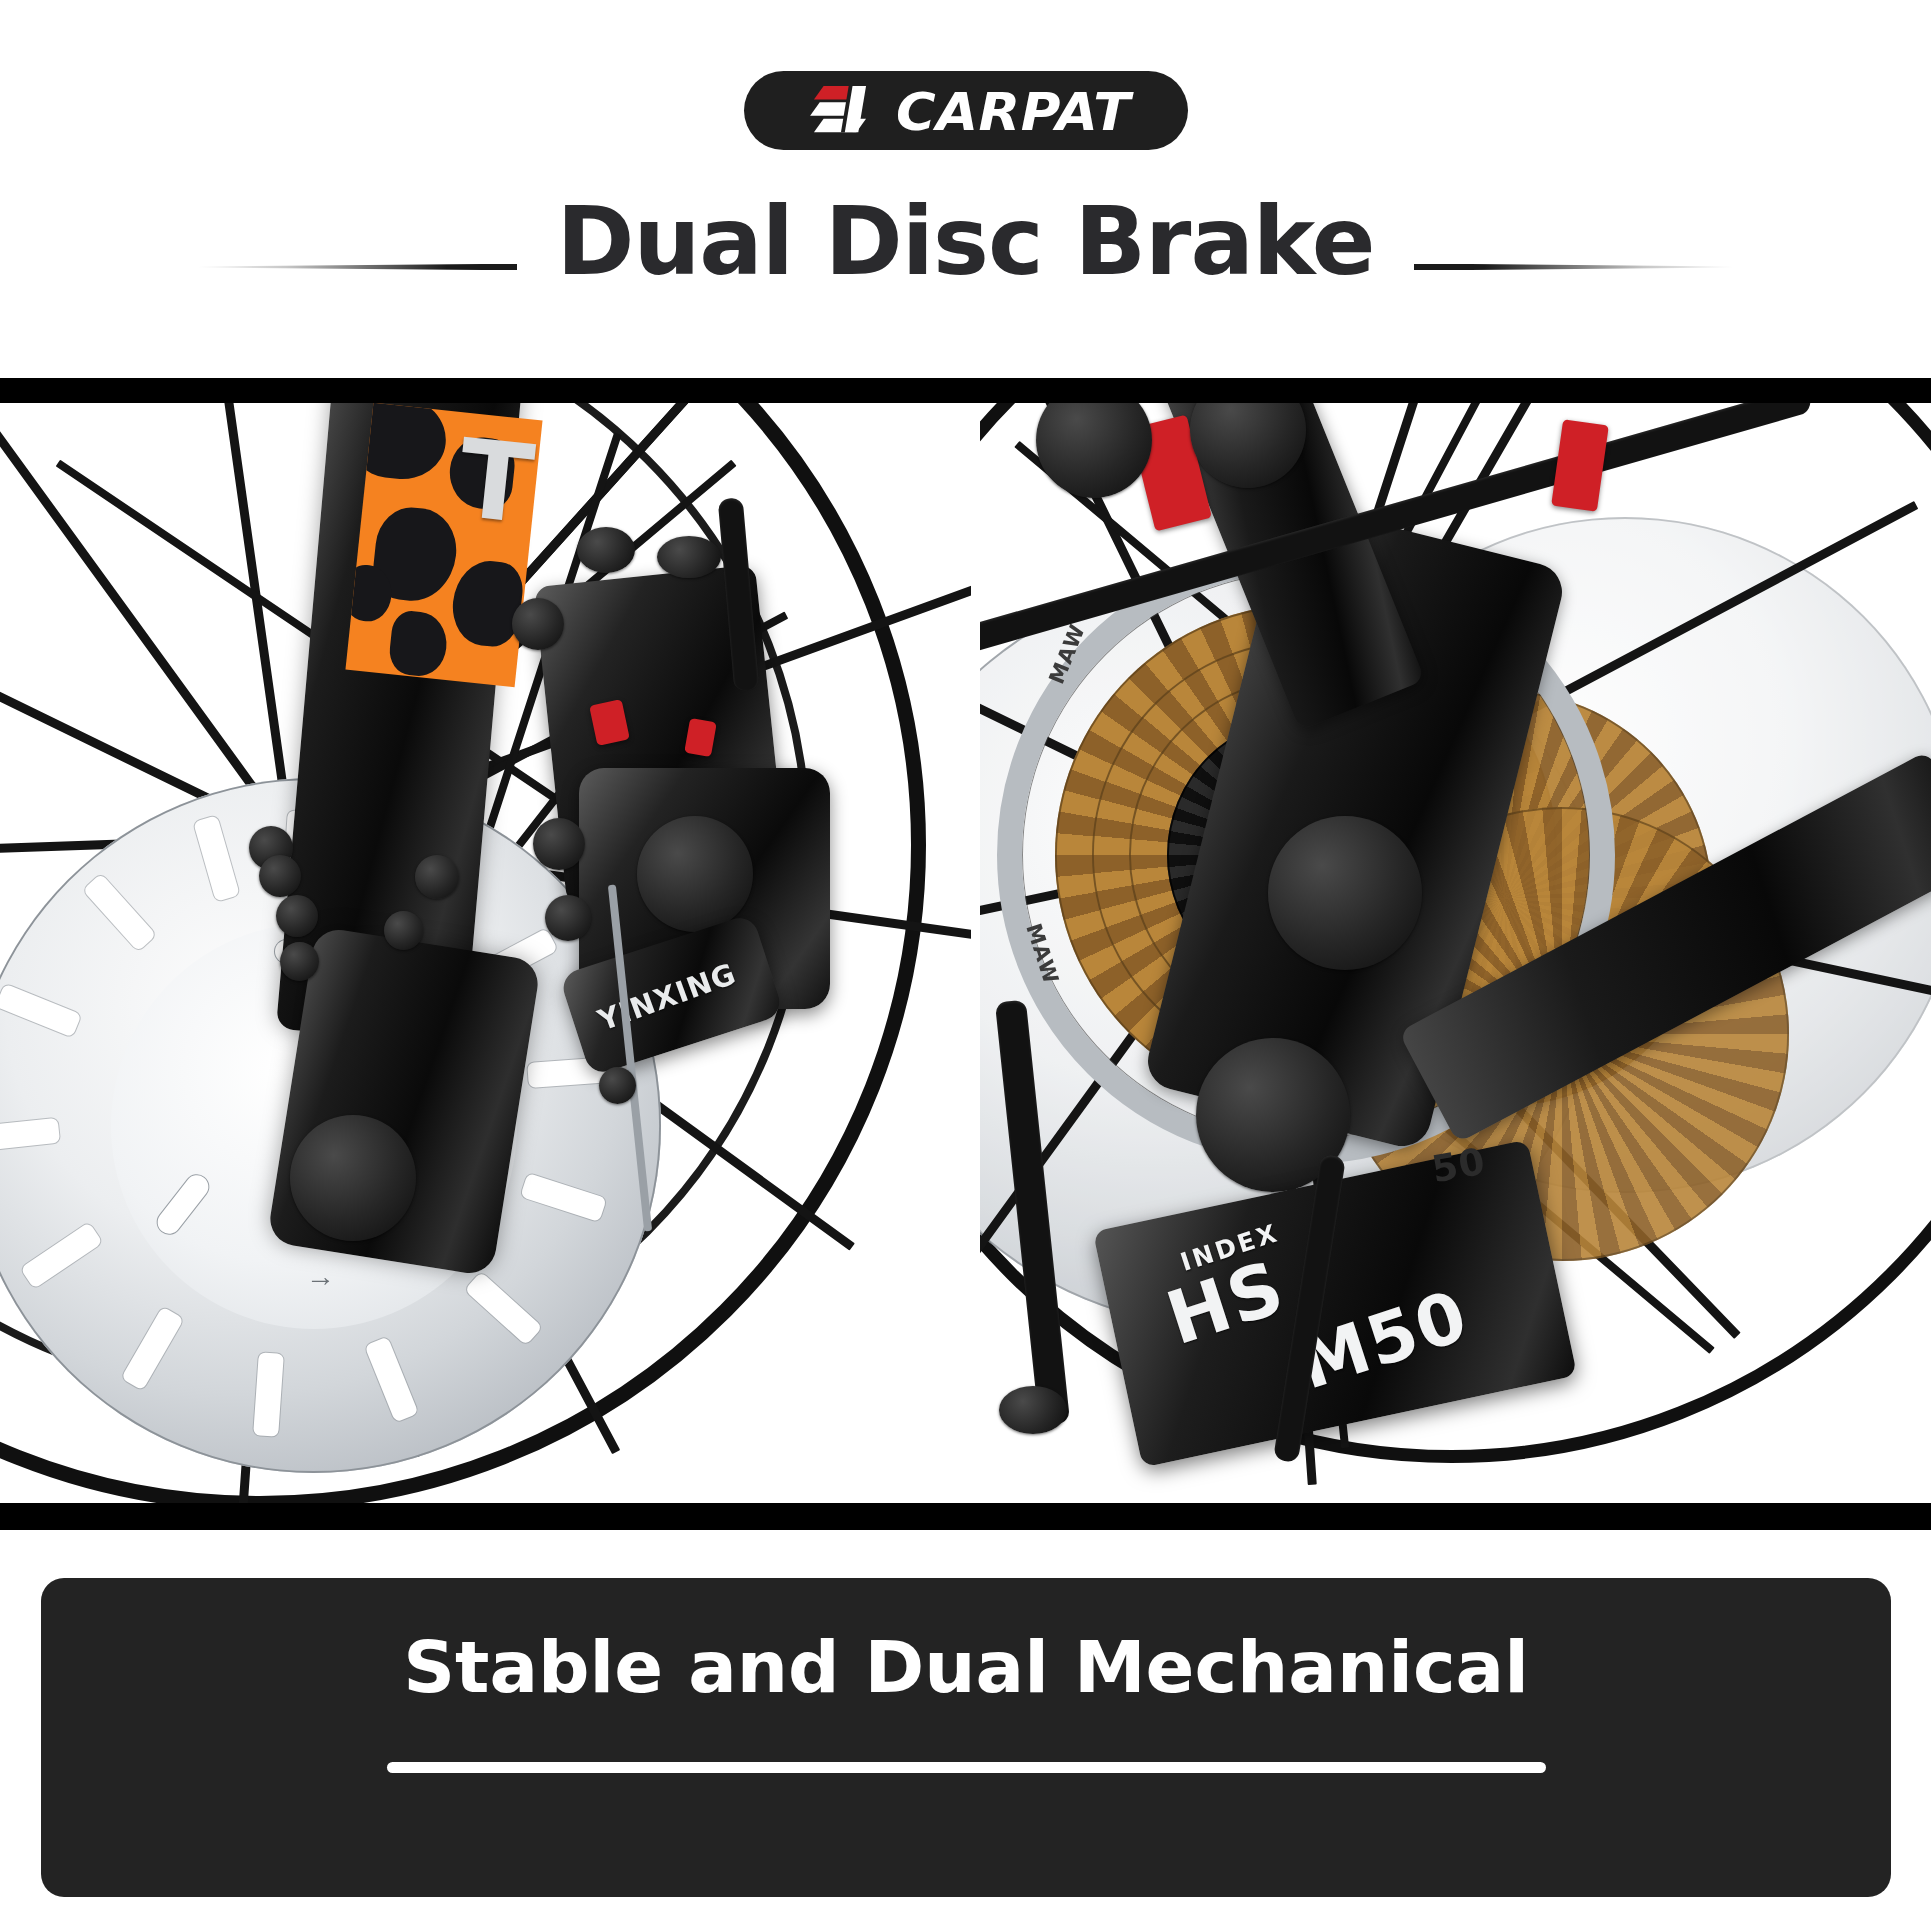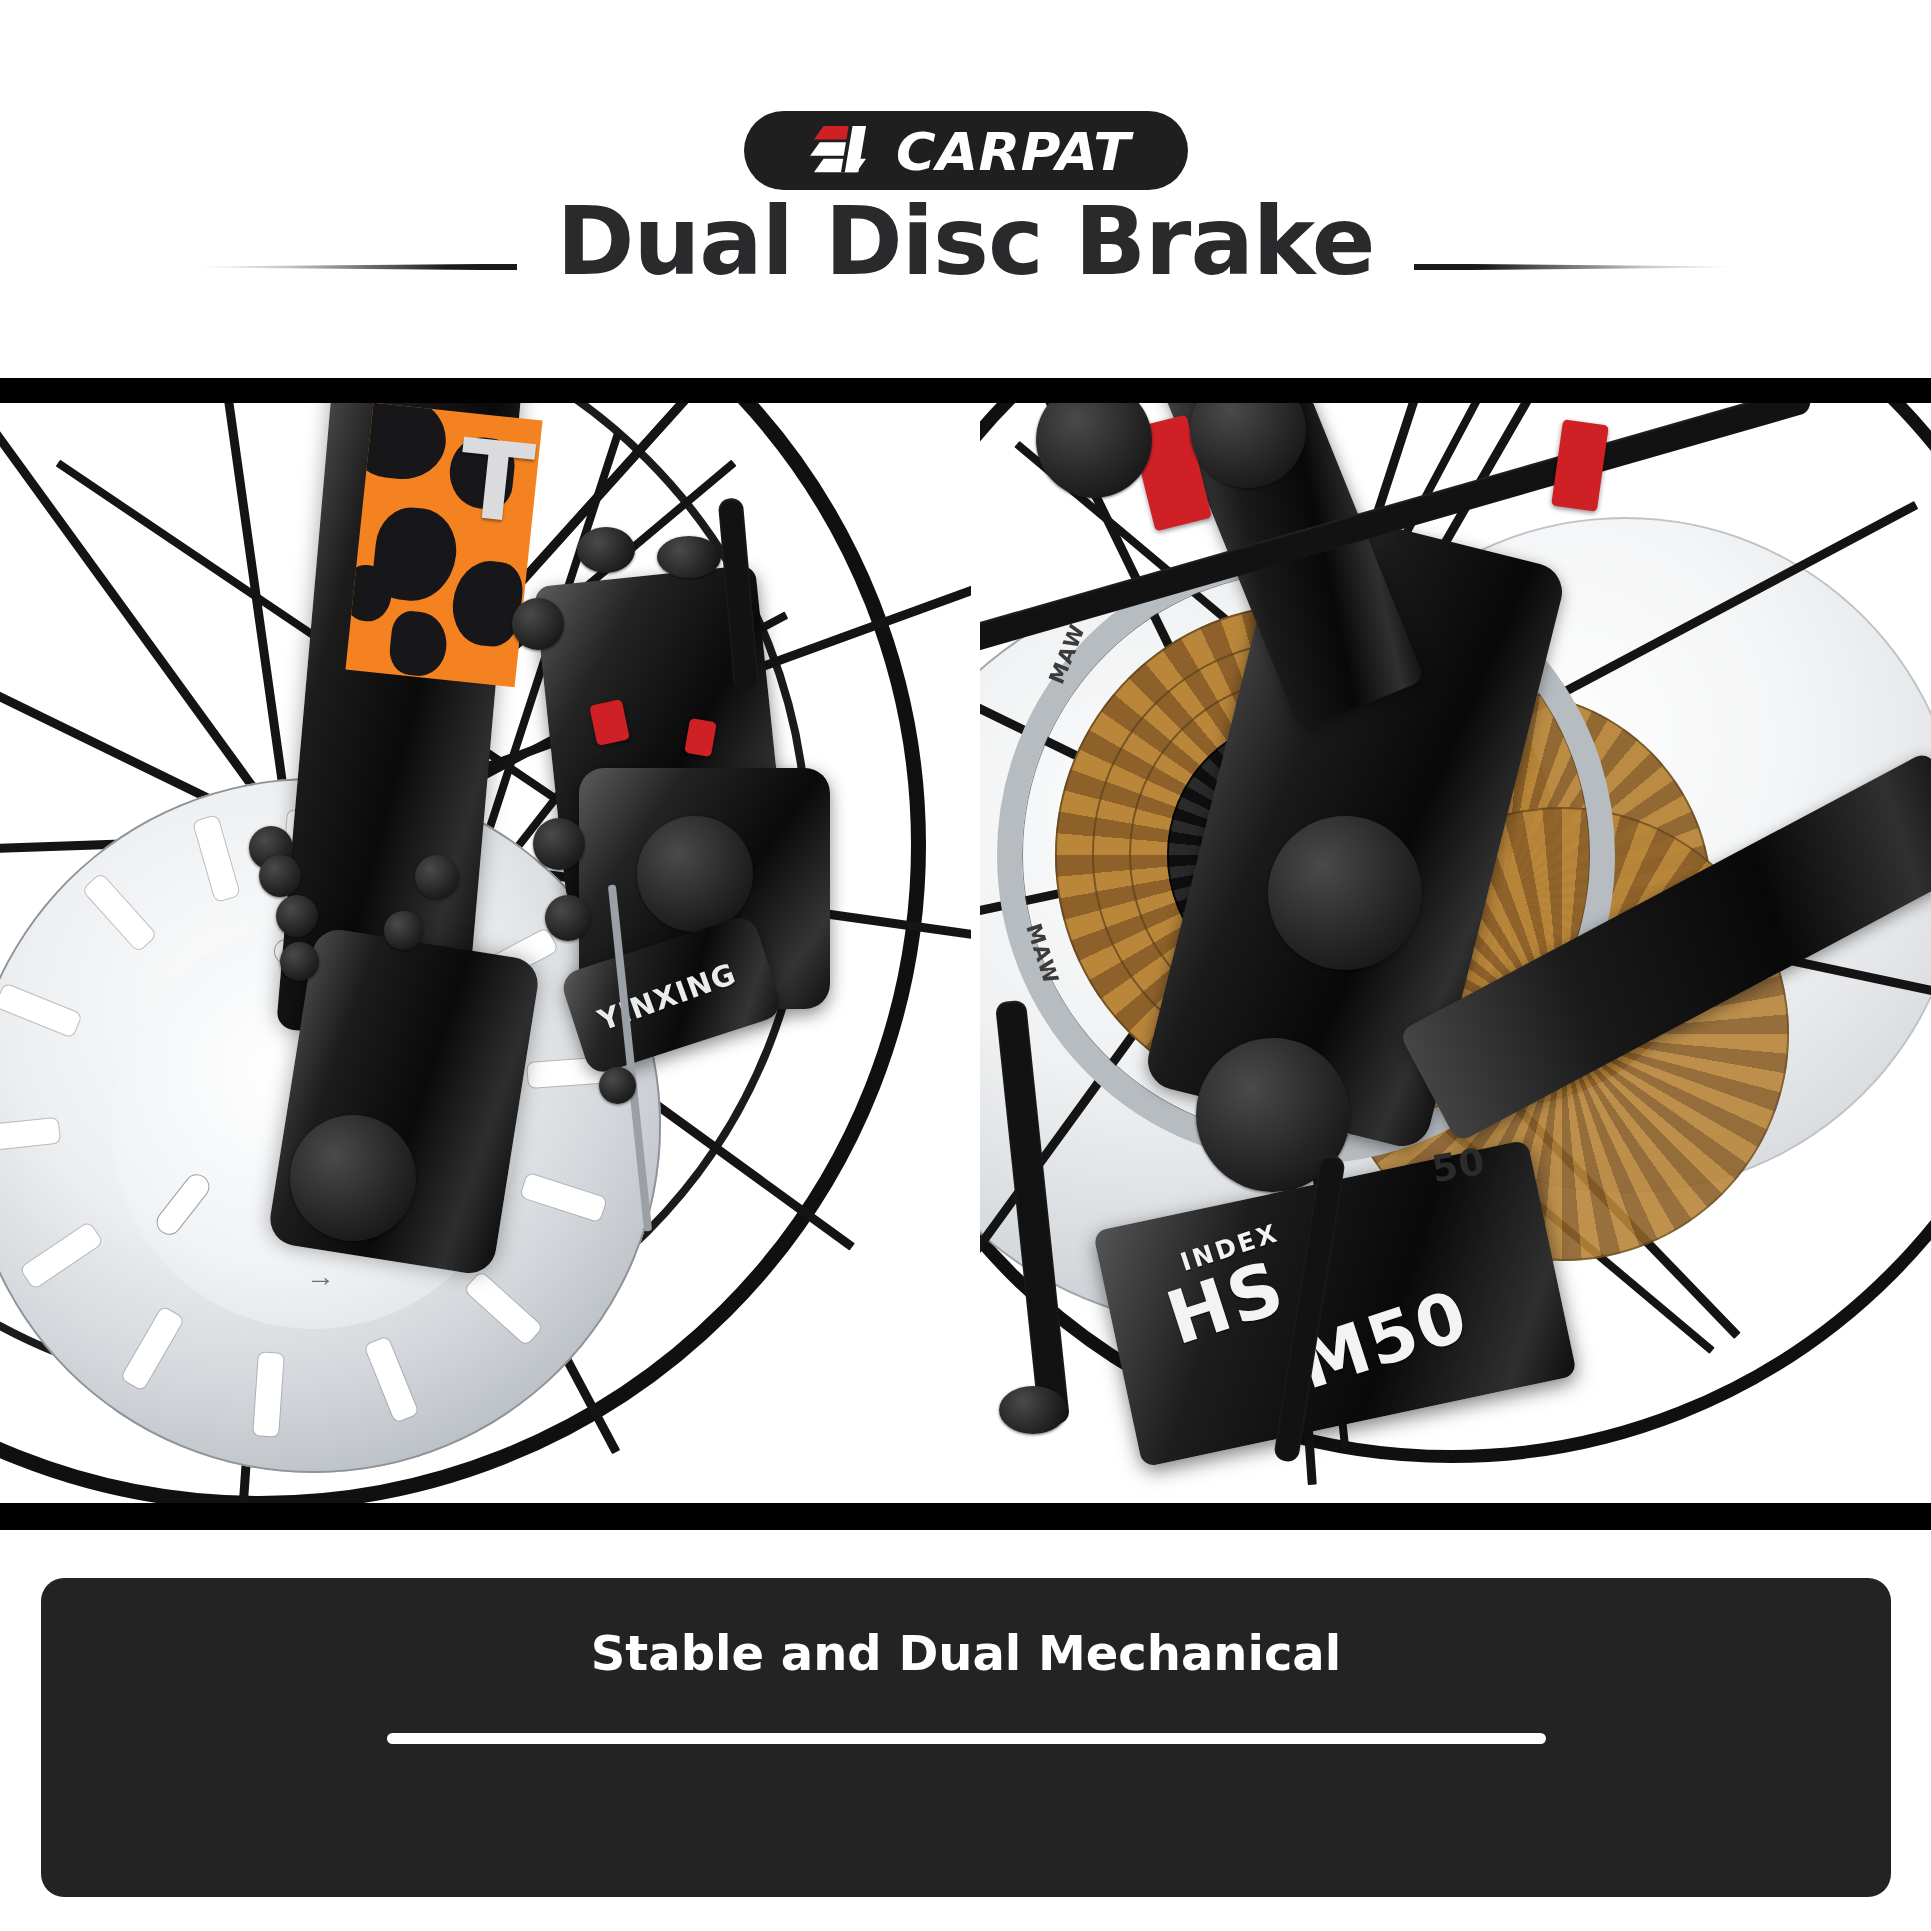--- a/index.html
+++ b/index.html
@@ -19,21 +19,20 @@
   }
 
   
   .brand-pill {
     position:absolute; left:50%; top:71px; transform:translateX(-50%);
     width:444px; height:79px;
     background:#1f1f1f;
     border-radius:40px;
     display:flex; align-items:center; justify-content:center;
     gap:26px;
-    margin-top:40px;
   }
   .brand-mark { width:60px; height:54px; flex:0 0 auto; display:block; }
   .brand-word {
     color:#ffffff;
     font-size:52px;
     font-weight:bold;
     font-style:italic;
     letter-spacing:0.5px;
     line-height:1;
     position:relative;
@@ -217,21 +216,21 @@
   
   .caption-box {
     position:absolute; left:41px; top:1578px;
     width:1850px; height:319px;
     background:#232323;
     border-radius:23px;
     display:flex; flex-direction:column; align-items:center;
   }
   .caption-line1, .caption-line2 {
     color:#ffffff;
-    font-size:48px;
+    font-size:72px;
     font-weight:bold;
     line-height:1.22;
     text-align:center;
     letter-spacing:0px;
     font-family:"DejaVu Sans", sans-serif;
     white-space:nowrap;
   }
   .caption-line1 { margin-top:46px; }
   .caption-underline {
     margin-top:50px;

